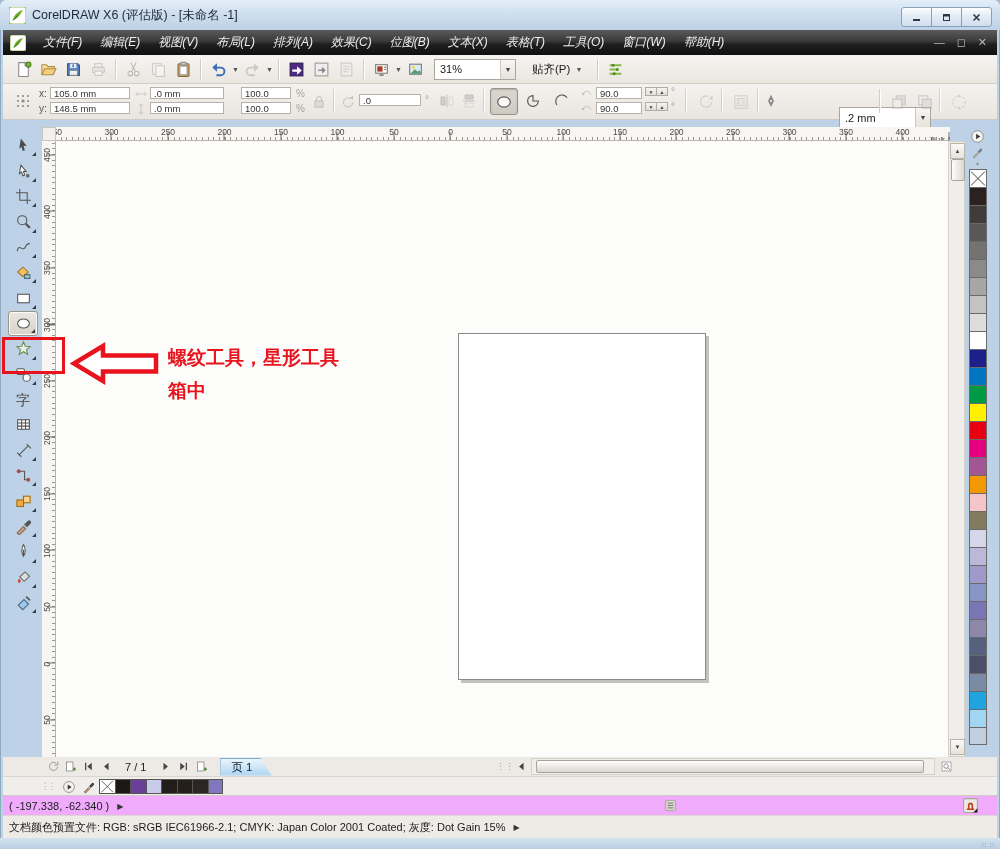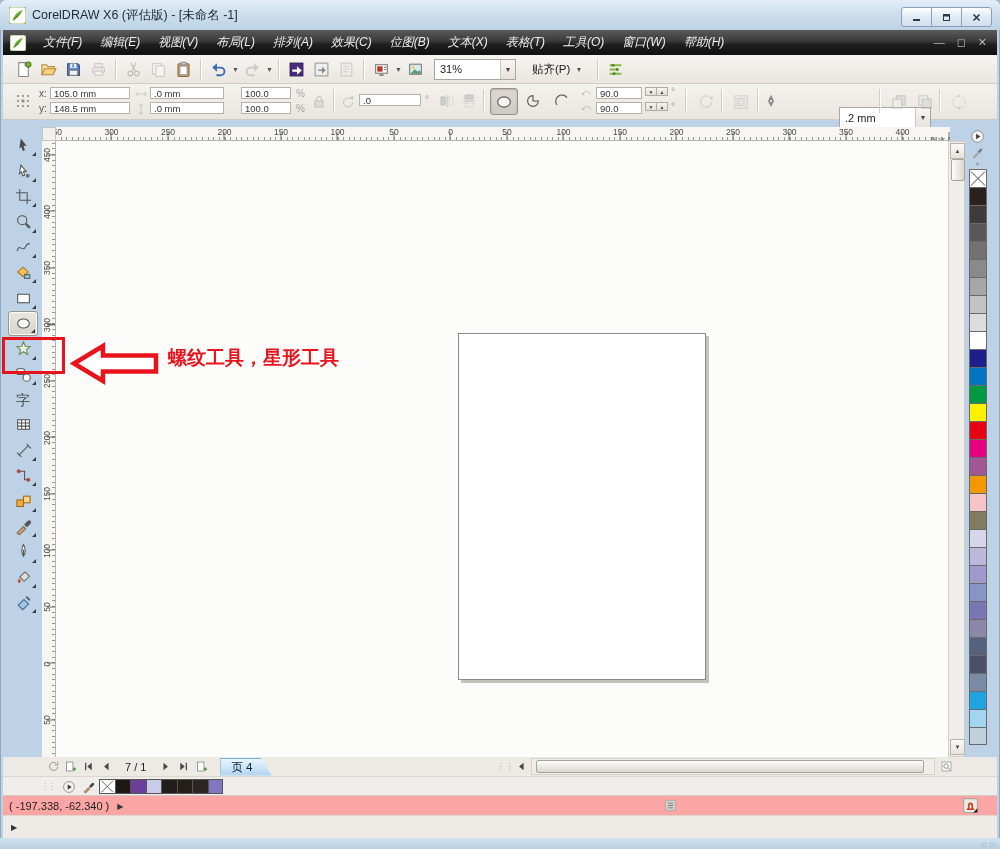--- a/index.html
+++ b/index.html
@@ -101,21 +101,21 @@
   #hscroll{position:relative;flex:1;height:15px;margin:0 2px;background:#f0eeea;border:1px solid #d5d1c9;}
   #hthumb{position:absolute;left:4px;top:1px;height:11px;width:96%;background:linear-gradient(#fdfdfc,#dbd7d0);border:1px solid #a8a49c;border-radius:2px;}
   #docpal{position:absolute;left:3px;top:776px;width:994px;height:19px;background:#f0eeea;display:flex;align-items:center;border-top:1px solid #dbd7d0;}
   #docpal .grip{color:#aaa;font-size:8px;margin:0 4px 0 38px;letter-spacing:-1px;}
   #docpal .dsw{width:15.5px;height:15px;box-sizing:border-box;border:1px solid #555;border-right:none;}
   #docpal .dsw:last-of-type{border-right:1px solid #555;}
   #dswx{width:15.5px;height:15px;box-sizing:border-box;border:1px solid #555;background:#fff;border-right:none;}
   #dswx svg{width:100%;height:100%;display:block;}
   .mini-ico{width:14px;height:14px;margin:0 3px;}
   
-  #status1{position:absolute;left:3px;top:795px;width:994px;height:20px;background:#fca5a5;border-top:1px solid #cfccc5;display:flex;align-items:center;font-size:11px;color:#222;}
+  #status1{position:absolute;left:3px;top:795px;width:994px;height:20px;background:#f0abfc;border-top:1px solid #cfccc5;display:flex;align-items:center;font-size:11px;color:#222;}
   #status2{position:absolute;left:3px;top:815px;width:994px;height:23px;background:#eeebe6;border-top:1px solid #dcd8d1;display:flex;align-items:center;font-size:11px;color:#222;}
   .flyarr{font-size:8px;margin-left:8px;color:#333;}
   #snap-center{position:absolute;left:660px;top:2px;width:15px;height:15px;}
   #stamp{position:absolute;right:18px;top:1px;width:17px;height:17px;}
   #bottomframe{position:absolute;left:0;top:838px;width:1000px;height:11px;background:linear-gradient(#d2e2f0,#b9cfe2);}
   #grip{position:absolute;right:3px;top:2px;color:#8fa9c0;font-size:9px;letter-spacing:1px;}
   svg{display:block;}
 </style>
 </head>
 <body>
@@ -696,20 +696,21 @@
       </div>
     </div>
 
   <div id="canvas">
     <div id="page"></div>
     <svg id="annot-arrow" viewBox="0 0 90 43">
       <path d="M4 21.5 L33 4 L33 13.5 L86 13.5 L86 29.5 L33 29.5 L33 39 Z" fill="#ffffff" stroke="#e8131c" stroke-width="4.5" stroke-linejoin="miter"></path>
     </svg>
     <div id="annot-text">
       <div>螺纹工具，星形工具</div>
+      <div>箱中</div>
     </div>
   </div>
 
   <div id="tool-highlight"></div>
 
   <div id="vscroll">
     <div class="sarrow" style="top:1px;">▲</div>
     <div id="vthumb"></div>
     <div class="sarrow" style="bottom:1px;">▼</div>
   </div>
@@ -806,21 +807,21 @@
           <path d="M4 3.5 L9.5 8 L4 12.5 Z" fill="#444"></path>
         </svg>
       </span>
     <span class="nbtn">
         <svg viewBox="0 0 16 16">
           <rect x="3" y="2.5" width="8" height="11" fill="#fff" stroke="#888"></rect>
           <path d="M10.8 11.2 h4 M12.8 9.2 v4" stroke="#4a8a3a" stroke-width="1.6" fill="none"></path>
         </svg>
       </span>
     <div id="page-tab">
-        <span>页 4</span>
+        <span>页 1</span>
       </div>
     <span id="hsplit">⋮⋮</span>
     <span class="nbtn" style="width:14px;">
         <svg viewBox="0 0 16 16">
           <path d="M10.5 3.5 L5 8 L10.5 12.5 Z" fill="#444"></path>
         </svg>
       </span>
     <div id="hscroll">
         <div id="hthumb"></div>
       </div>
@@ -874,19 +875,20 @@
       </span>
     <span id="stamp">
         <svg viewBox="0 0 16 16">
           <rect x="1.5" y="1.5" width="13" height="13" rx="1.5" fill="#ece8e2" stroke="#a8a49e"></rect>
           <path d="M4.5 11.5 h7 M6.3 11.5 V8.2 a1.7 2.2 0 1 1 3.4 0 V11.5" stroke="#c04020" stroke-width="1.5" fill="none"></path>
           <path d="M10.5 14.5 l4 0 l0 -4 z" fill="#222"></path>
         </svg>
       </span>
   </div>
   <div id="status2">
+    <span style="margin-left:6px;">文档颜色预置文件: RGB: sRGB IEC61966-2.1; CMYK: Japan Color 2001 Coated; 灰度: Dot Gain 15%</span>
     <span class="flyarr">▶</span>
   </div>
 
   <div id="bottomframe">
     <span id="grip">⁙⁙</span>
   </div>
 </div>
 
 </body></html>

